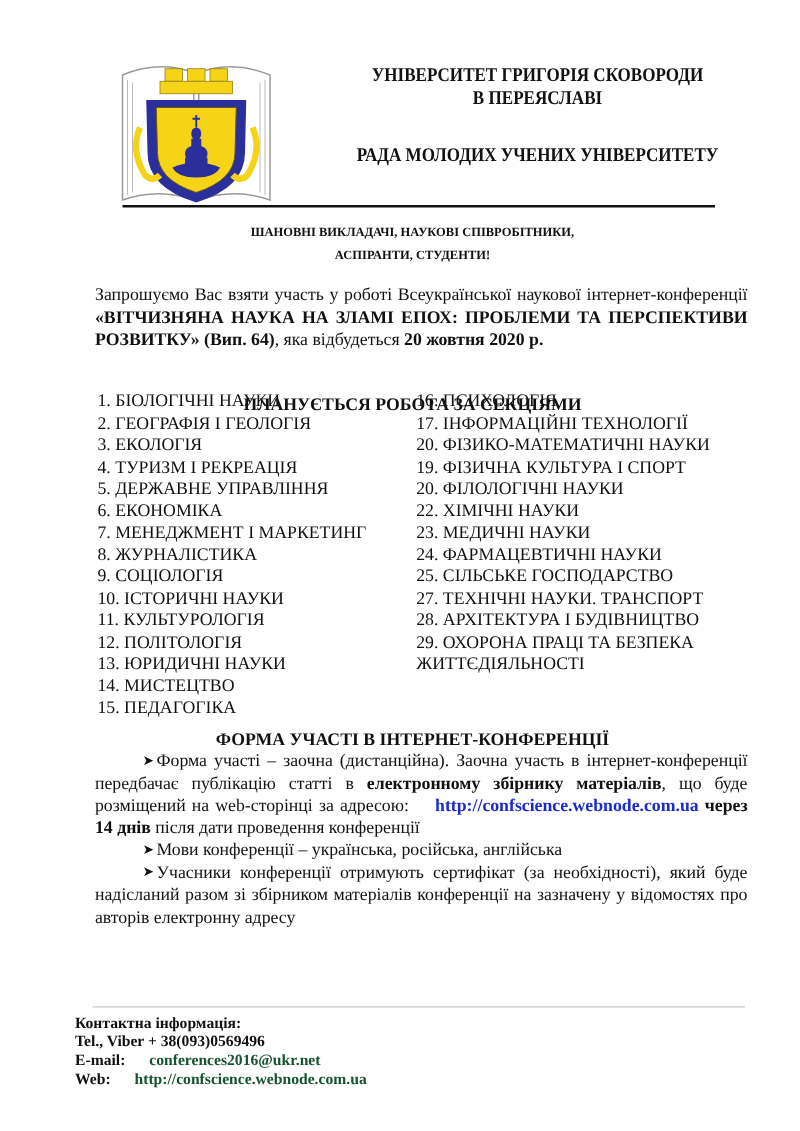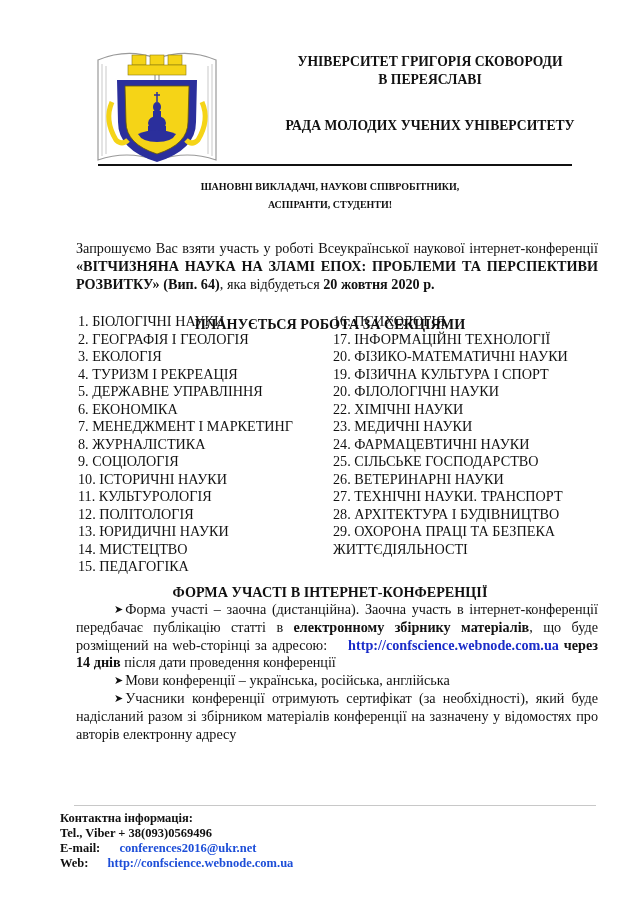--- a/index.html
+++ b/index.html
@@ -16,21 +16,21 @@
   .hdr-uni { left: 250px; width: 360px; top: 52px; }
   .hdr-council { left: 240px; width: 380px; top: 116px; }
   .rule-top { left: 98px; width: 474px; top: 164px; height: 2px; background: #111; }
   .greet {
     left: 60px; width: 540px; top: 178px; text-align: center;
     font-weight: bold; font-size: 10px; line-height: 18px;
   }
   .para {
     left: 76px; width: 522px; font-size: 14.2px; line-height: 17.8px; text-align: justify;
   }
-  .intro { top: 228px; margin-top: 12px; }
+  .intro { top: 228px; }
   .intro b { font-weight: bold; }
   .sec-title {
     left: 60px; width: 540px; top: 295px; text-align: center;
     font-weight: bold; font-size: 14.2px; line-height: 18px; margin-top: 20px;
   }
   .sections { left: 78px; top: 313px; width: 530px; font-size: 14.2px; line-height: 17.5px; }
   .col { position: absolute; top: 0; }
   .col-left { left: 0; width: 255px; }
   .col-right { left: 255px; width: 280px; }
   .col div { white-space: nowrap; }
@@ -40,21 +40,21 @@
   }
   .form-body { top: 601px; }
   .form-body p { margin: 0; text-indent: 38px; text-align: justify; }
   .bullet { font-size: 11px; margin-right: 2px; vertical-align: 1px; }
   .link { color: #1a2cc9; font-weight: bold; padding-left: 16px; }
   .rule-foot { left: 74px; width: 522px; top: 805px; height: 1px; background: #c8c8c8; }
   .footer {
     left: 60px; width: 540px; top: 811px; text-align: left;
     font-weight: bold; font-size: 12.5px; line-height: 15px;
   }
-  .footer .link { color: #1d4ed8; }
+  .footer .link { color: #14532d; }
 </style>
 </head>
 <body>
 
 <div class="abs logo">
   <svg viewBox="0 0 130 128" width="130" height="128">
 
     <path d="M6 18 Q35 6 63 16 L63 118 Q35 108 6 118 Z" fill="#fff" stroke="#9a9a9a" stroke-width="1.2"></path>
     <path d="M124 18 Q95 6 67 16 L67 118 Q95 108 124 118 Z" fill="#fff" stroke="#9a9a9a" stroke-width="1.2"></path>
     <path d="M10 22 L10 114 M14 24 L14 112 M120 22 L120 114 M116 24 L116 112" stroke="#bbb" stroke-width="0.8"></path>
@@ -120,21 +120,20 @@
   <div class="col col-right">
     <div>16. ПСИХОЛОГІЯ</div>
     <div>17. ІНФОРМАЦІЙНІ ТЕХНОЛОГІЇ</div>
     <div>20. ФІЗИКО-МАТЕМАТИЧНІ НАУКИ</div>
     <div>19. ФІЗИЧНА КУЛЬТУРА І СПОРТ</div>
     <div>20. ФІЛОЛОГІЧНІ НАУКИ</div>
     <div>22. ХІМІЧНІ НАУКИ</div>
     <div>23. МЕДИЧНІ НАУКИ</div>
     <div>24. ФАРМАЦЕВТИЧНІ НАУКИ</div>
     <div>25. СІЛЬСЬКЕ ГОСПОДАРСТВО</div>
-    <div>26. ВЕТЕРИНАРНІ НАУКИ</div>
     <div>27. ТЕХНІЧНІ НАУКИ. ТРАНСПОРТ</div>
     <div>28. АРХІТЕКТУРА І БУДІВНИЦТВО</div>
     <div>29. ОХОРОНА ПРАЦІ ТА БЕЗПЕКА</div>
     <div>ЖИТТЄДІЯЛЬНОСТІ</div>
   </div>
 </div>
 
 <div class="abs form-title">ФОРМА УЧАСТІ В ІНТЕРНЕТ-КОНФЕРЕНЦІЇ</div>
 <div class="abs para form-body">
   <p><span class="bullet">➤</span><span>Форма участі – заочна (дистанційна). Заочна участь в інтернет-конференції передбачає публікацію статті в </span><b>електронному збірнику матеріалів</b><span>, що буде розміщений на web-сторінці за адресою: </span><a class="link">http://confscience.webnode.com.ua</a><b> через 14 днів</b><span> після дати проведення конференції</span></p>

